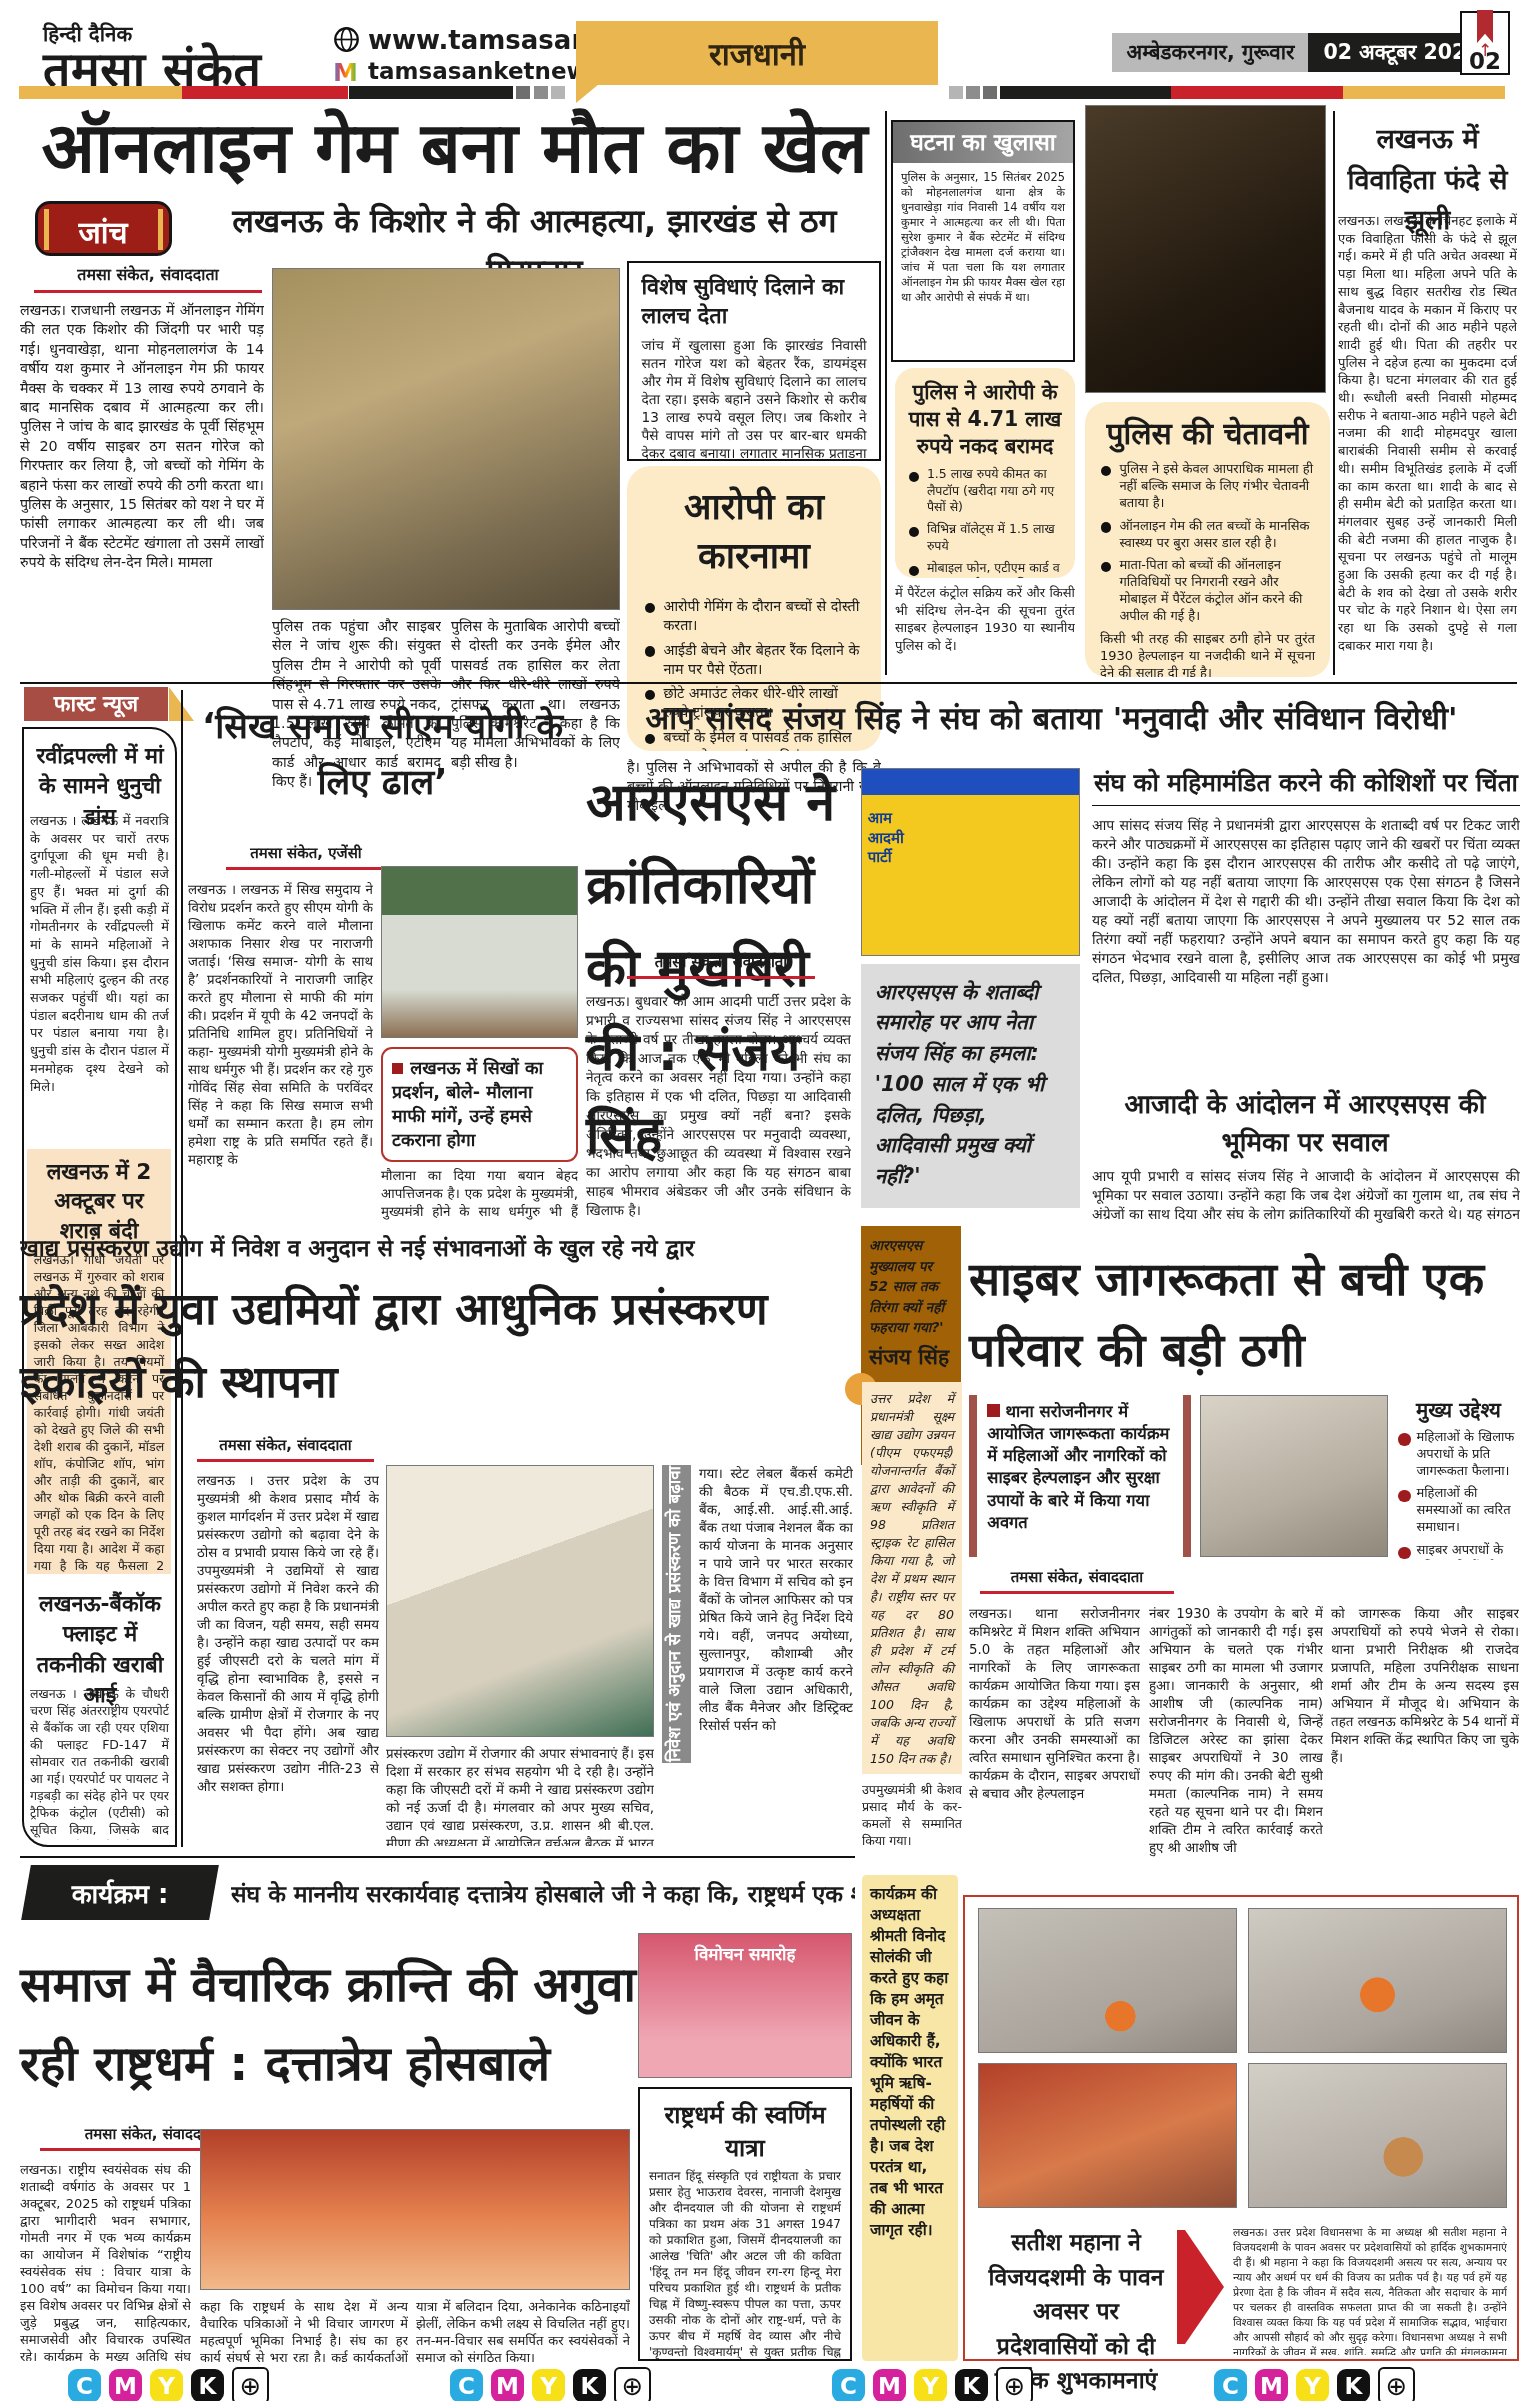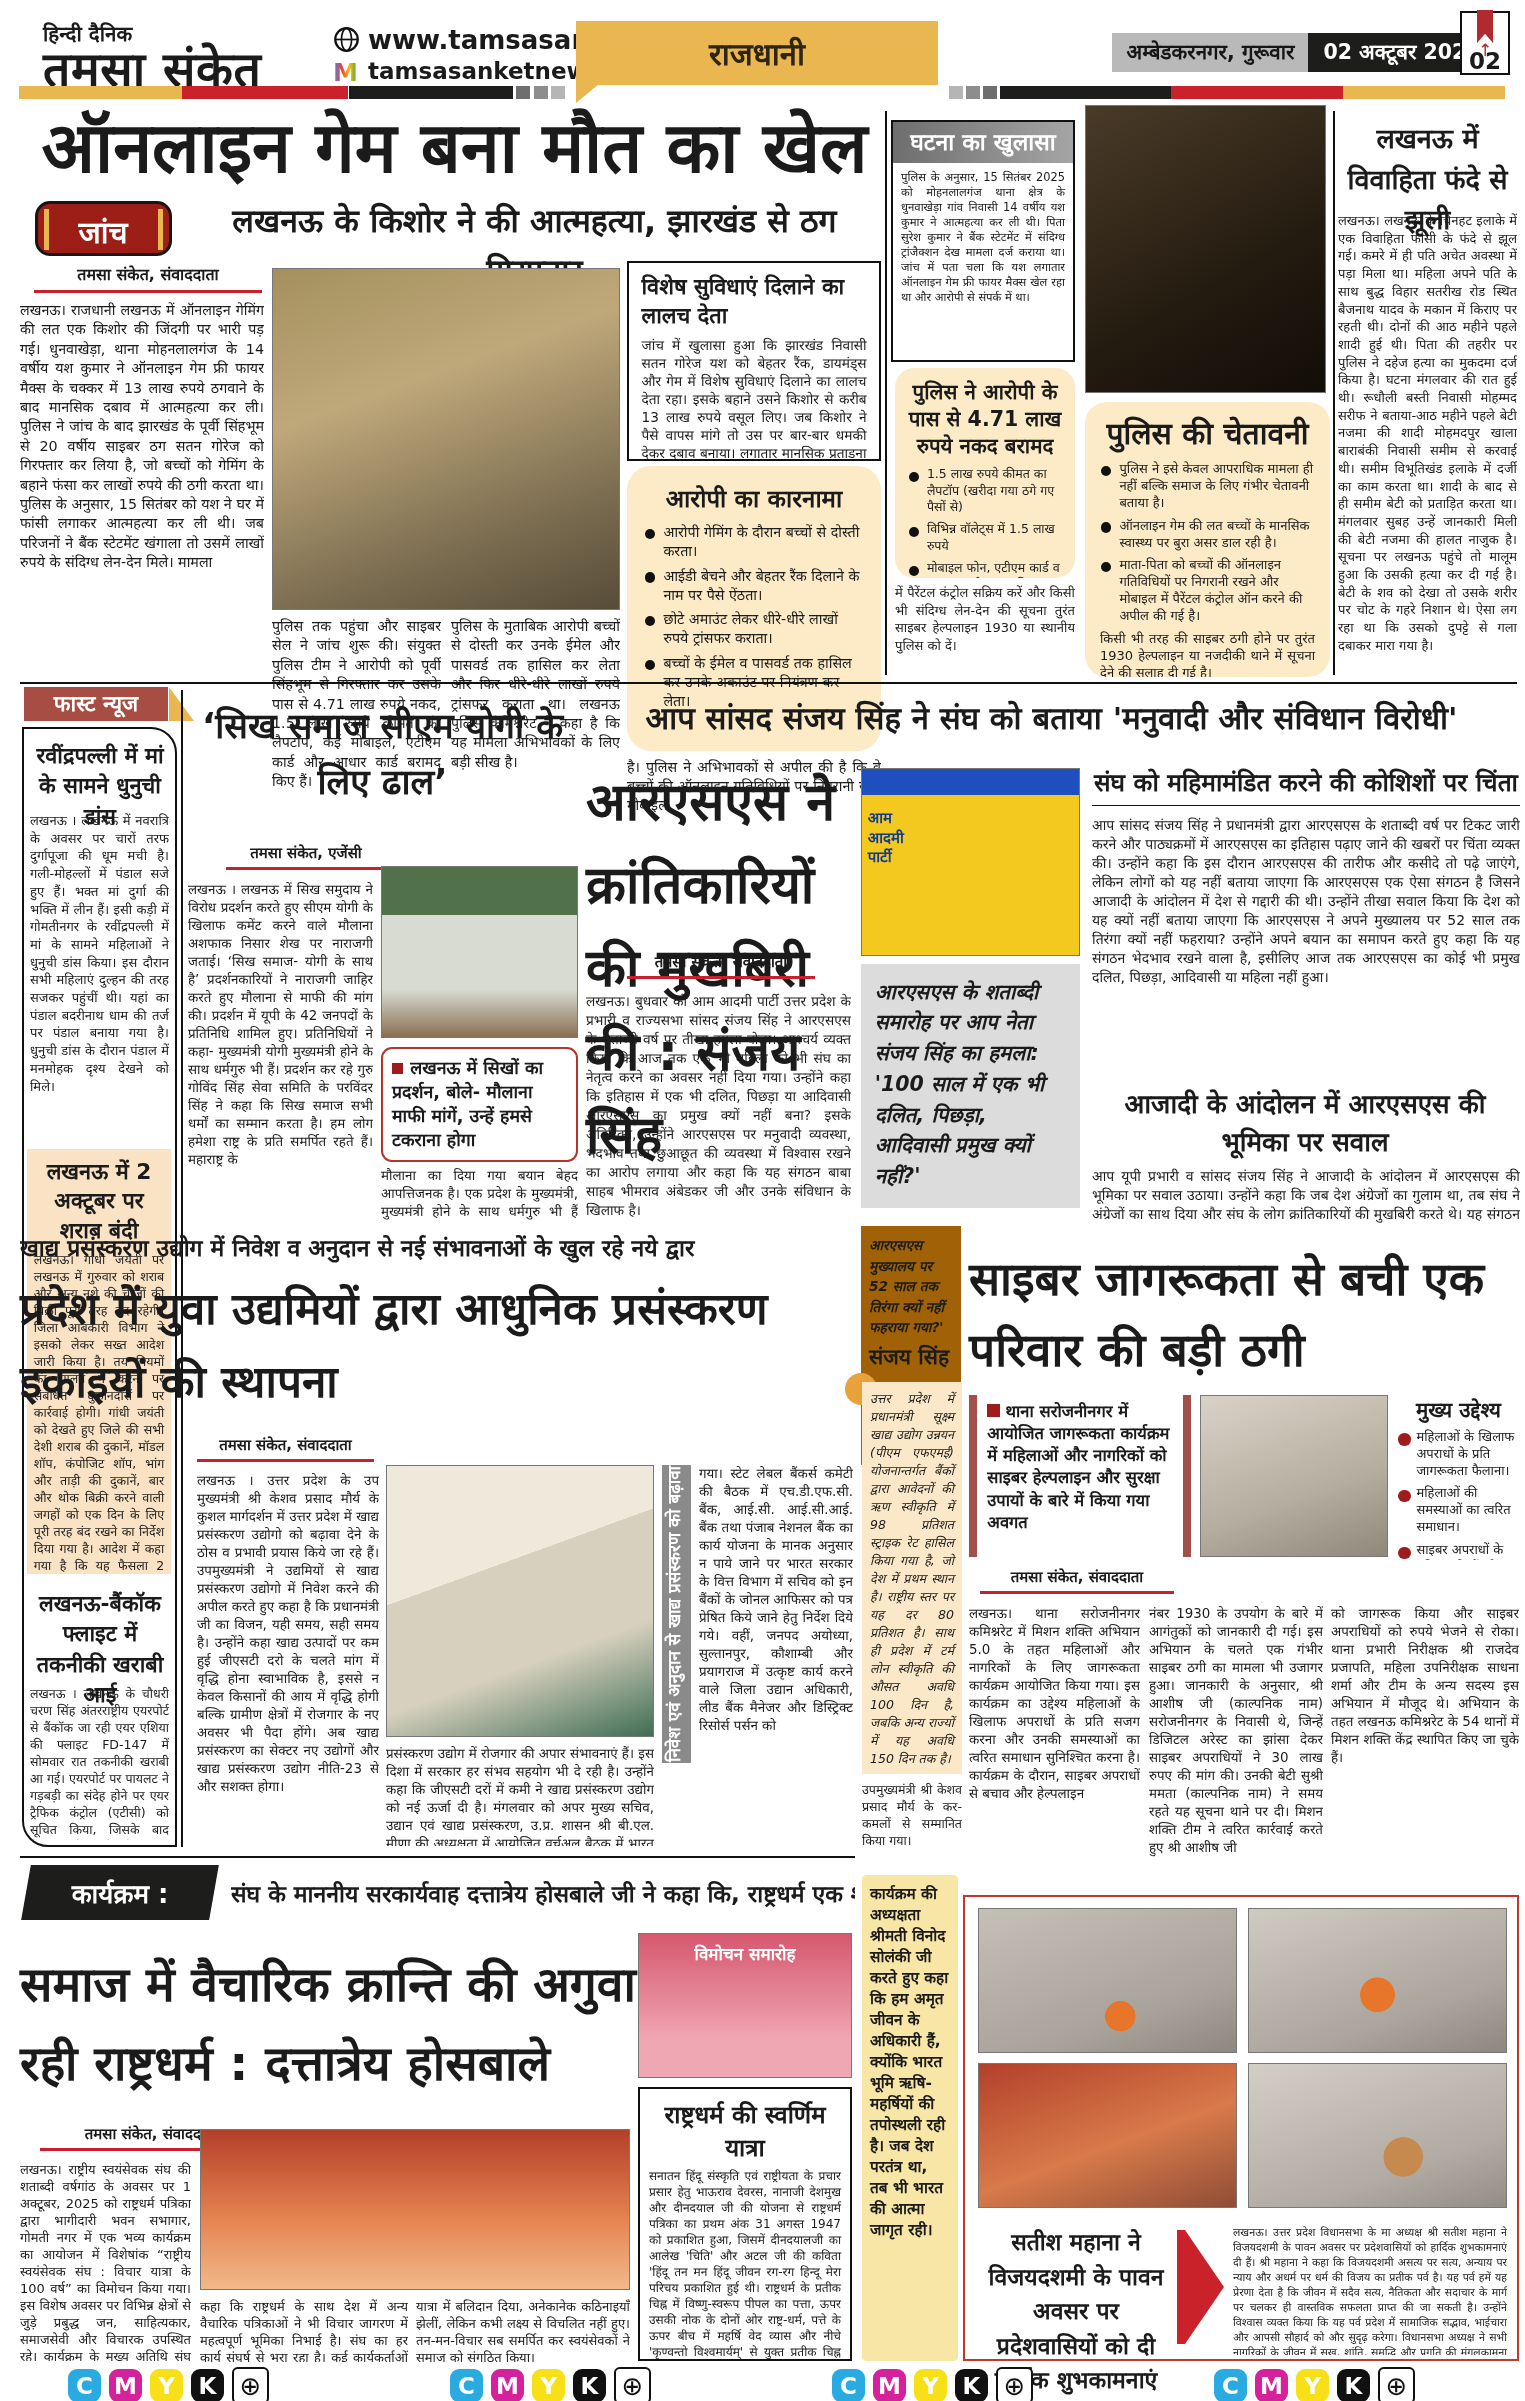--- a/index.html
+++ b/index.html
@@ -86,21 +86,21 @@
 
   <div class="abs j clip" style="left:272px;top:617px;width:169px;height:211px;font-size:14.3px;line-height:19.4px;">पुलिस तक पहुंचा और साइबर सेल ने जांच शुरू की। संयुक्त पुलिस टीम ने आरोपी को पूर्वी सिंहभूम से गिरफ्तार कर उसके पास से 4.71 लाख रुपये नकद, 1.5 लाख रुपये कीमत का लैपटॉप, कई मोबाइल, एटीएम कार्ड और आधार कार्ड बरामद किए हैं।</div>
   <div class="abs j clip" style="left:451px;top:617px;width:169px;height:211px;font-size:14.3px;line-height:19.4px;">पुलिस के मुताबिक आरोपी बच्चों से दोस्ती कर उनके ईमेल और पासवर्ड तक हासिल कर लेता और फिर धीरे-धीरे लाखों रुपये ट्रांसफर कराता था। लखनऊ पुलिस कमिश्नरेट ने कहा है कि यह मामला अभिभावकों के लिए बड़ी सीख है।</div>
 
   <div class="abs clip" style="left:627px;top:261px;width:254px;height:200px;border:2.3px solid #111;padding:9px 12.5px;">
     <div class="b" style="font-size:21.7px;line-height:1.35;margin-bottom:5.7px;">विशेष सुविधाएं दिलाने का लालच देता</div>
     <div class="j" style="font-size:13.7px;line-height:18px;">जांच में खुलासा हुआ कि झारखंड निवासी सतन गोरेज यश को बेहतर रैंक, डायमंड्स और गेम में विशेष सुविधाएं दिलाने का लालच देता रहा। इसके बहाने उसने किशोर से करीब 13 लाख रुपये वसूल लिए। जब किशोर ने पैसे वापस मांगे तो उस पर बार-बार धमकी देकर दबाव बनाया। लगातार मानसिक प्रताड़ना से परेशान होकर यश ने आत्महत्या कर ली।</div>
   </div>
 
   <div class="abs ybox clip" style="left:627px;top:466px;width:254px;height:285px;">
-    <div class="c b" style="font-size:24px;margin-bottom:9px;">आरोपी का कारनामा</div>
+    <div class="c b" style="font-size:36px;margin-bottom:18px;">आरोपी का कारनामा</div>
     <div class="bullet" style="font-size:14.3px;line-height:19px;">आरोपी गेमिंग के दौरान बच्चों से दोस्ती करता।</div>
     <div class="bullet" style="font-size:14.3px;line-height:19px;">आईडी बेचने और बेहतर रैंक दिलाने के नाम पर पैसे ऐंठता।</div>
     <div class="bullet" style="font-size:14.3px;line-height:19px;">छोटे अमाउंट लेकर धीरे-धीरे लाखों रुपये ट्रांसफर कराता।</div>
     <div class="bullet" style="font-size:14.3px;line-height:19px;">बच्चों के ईमेल व पासवर्ड तक हासिल कर उनके अकाउंट पर नियंत्रण कर लेता।</div>
   </div>
   <div class="abs j clip" style="left:627px;top:758px;width:254px;height:68px;font-size:14.3px;line-height:19px;">है। पुलिस ने अभिभावकों से अपील की है कि वे बच्चों की ऑनलाइन गतिविधियों पर निगरानी रखें, मोबाइल</div>
 
   <div class="abs clip" style="left:891px;top:120px;width:184px;height:242px;border:2.9px solid #111;">
     <div class="c" style="height:41px;line-height:41px;background:linear-gradient(90deg,#6e6e6e,#a5a5a5);color:#fff;font-size:23px;font-weight:900;">घटना का खुलासा</div>
     <div class="j" style="padding:6.8px 8px;font-size:11.4px;line-height:15px;">पुलिस के अनुसार, 15 सितंबर 2025 को मोहनलालगंज थाना क्षेत्र के धुनवाखेड़ा गांव निवासी 14 वर्षीय यश कुमार ने आत्महत्या कर ली थी। पिता सुरेश कुमार ने बैंक स्टेटमेंट में संदिग्ध ट्रांजैक्शन देख मामला दर्ज कराया था। जांच में पता चला कि यश लगातार ऑनलाइन गेम फ्री फायर मैक्स खेल रहा था और आरोपी से संपर्क में था।</div>

